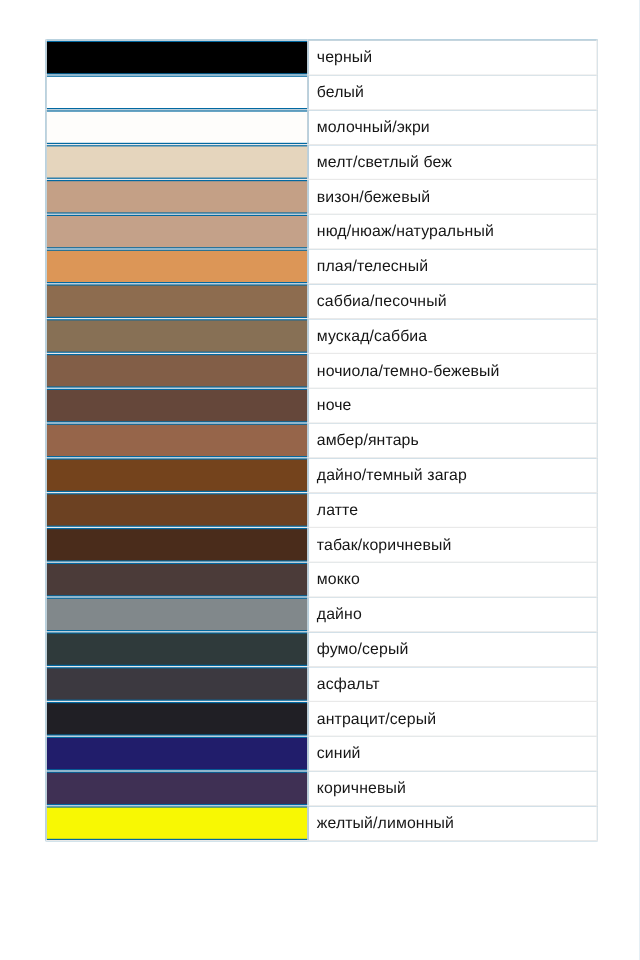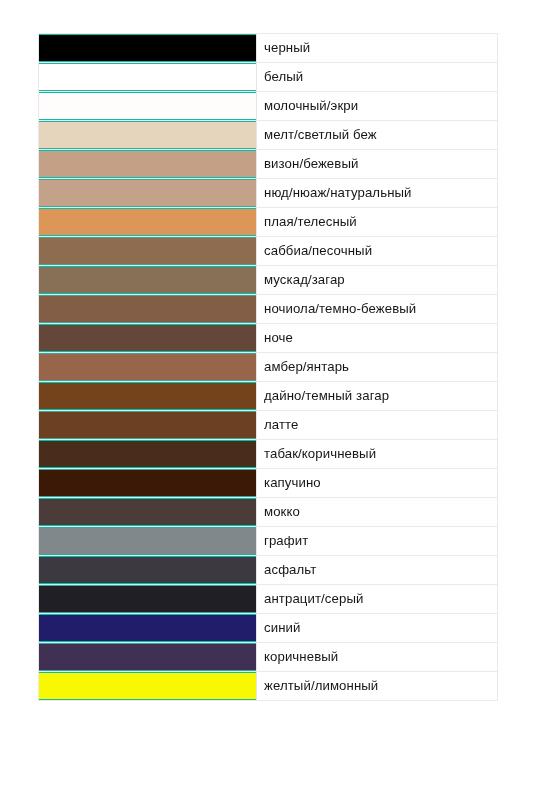--- a/index.html
+++ b/index.html
@@ -19,21 +19,21 @@
     height: 800px;
     background: #ffffff;
   }
   .color-table {
     position: absolute;
     left: 38px;
     top: 33px;
     width: 452px;
     border-collapse: collapse;
     border-spacing: 0;
-    background: #14b8a6;
+    background: #0369a1;
     table-layout: fixed;
   }
   .color-table tr {
     height: 28px;
   }
   .color-table td {
     padding: 0;
     margin: 0;
     border: 1px solid #e9e9e9;
     vertical-align: middle;
@@ -133,21 +133,21 @@
           </td>
           <td class="label-cell">
             <span class="label-text">саббиа/песочный</span>
           </td>
         </tr>
         <tr>
           <td class="swatch-cell">
             <span class="swatch" style="background-color: rgb(135, 112, 85);"></span>
           </td>
           <td class="label-cell">
-            <span class="label-text">мускад/загар</span>
+            <span class="label-text">мускад/саббиа</span>
           </td>
         </tr>
         <tr>
           <td class="swatch-cell">
             <span class="swatch" style="background-color: rgb(130, 94, 71);"></span>
           </td>
           <td class="label-cell">
             <span class="label-text">ночиола/темно-бежевый</span>
           </td>
         </tr>
@@ -186,40 +186,40 @@
         <tr>
           <td class="swatch-cell">
             <span class="swatch" style="background-color: rgb(74, 44, 27);"></span>
           </td>
           <td class="label-cell">
             <span class="label-text">табак/коричневый</span>
           </td>
         </tr>
         <tr>
           <td class="swatch-cell">
-            <span class="swatch" style="background-color: rgb(60, 24, 6);"></span>
-          </td>
-          <td class="label-cell">
-            <span class="label-text">капучино</span>
-          </td>
-        </tr>
-        <tr>
-          <td class="swatch-cell">
             <span class="swatch" style="background-color: rgb(75, 59, 57);"></span>
           </td>
           <td class="label-cell">
             <span class="label-text">мокко</span>
           </td>
         </tr>
         <tr>
           <td class="swatch-cell">
             <span class="swatch" style="background-color: rgb(129, 136, 139);"></span>
           </td>
           <td class="label-cell">
-            <span class="label-text">графит</span>
+            <span class="label-text">дайно</span>
+          </td>
+        </tr>
+        <tr>
+          <td class="swatch-cell">
+            <span class="swatch" style="background-color: rgb(47, 58, 59);"></span>
+          </td>
+          <td class="label-cell">
+            <span class="label-text">фумо/серый</span>
           </td>
         </tr>
         <tr>
           <td class="swatch-cell">
             <span class="swatch" style="background-color: rgb(60, 57, 64);"></span>
           </td>
           <td class="label-cell">
             <span class="label-text">асфальт</span>
           </td>
         </tr>

